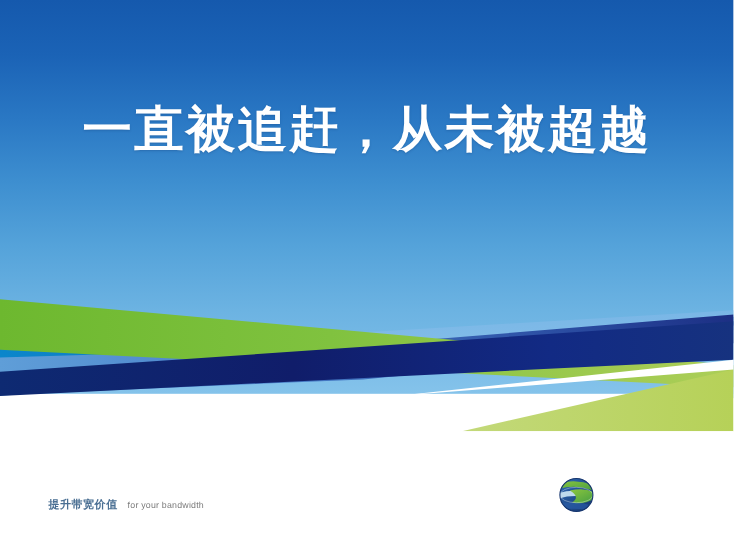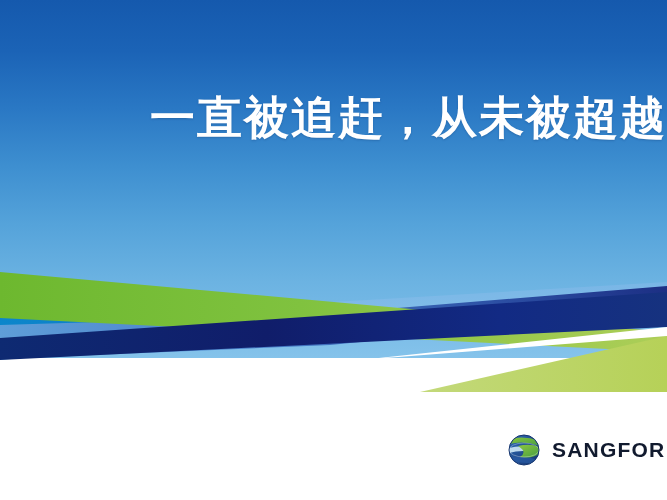--- a/index.html
+++ b/index.html
@@ -41,21 +41,21 @@
     top: 0;
     width: 667px;
     height: 500px;
   }
   
   .title-block {
     position: absolute;
     left: 0;
     top: 92px;
     width: 667px;
-    text-align: right;
+    text-align: center;
   }
   .main-title {
     font-family: "Liberation Serif", "DejaVu Serif", serif;
     font-size: 45px;
     font-weight: bold;
     color: #ffffff;
     letter-spacing: 2px;
     line-height: 1.18;
     margin: 0;
     text-shadow: 0 1px 2px rgba(10,45,95,0.25);
@@ -172,20 +172,24 @@
 
     <path d="M667,327 L360,360 L667,336 Z" fill="#ffffff"></path>
     <rect x="0" y="392" width="667" height="108" fill="#ffffff"></rect>
   </svg>
 
   <div class="title-block">
     <h1 class="main-title">一直被追赶，从未被超越</h1>
   </div>
 
 
+  <div class="tagline">
+    <span class="tagline-cn">提升带宽价值</span>
+    <span class="tagline-en">for your bandwidth</span>
+  </div>
 
   <div class="logo">
     <svg class="logo-globe" viewBox="0 0 40 40">
       <defs>
         <linearGradient id="globeBlue" x1="0" y1="0" x2="1" y2="1">
           <stop offset="0%" stop-color="#2f6bb5"></stop>
           <stop offset="100%" stop-color="#16356e"></stop>
         </linearGradient>
         <linearGradient id="globeGreen" x1="0" y1="0" x2="1" y2="1">
           <stop offset="0%" stop-color="#8cc63f"></stop>
@@ -198,16 +202,15 @@
       <circle cx="20" cy="20" r="15" fill="url(#globeBlue)"></circle>
       <g clip-path="url(#globeClip)">
         <path d="M2,10 Q20,4 38,12 L38,17 Q20,9 2,15 Z" fill="url(#globeGreen)"></path>
         <path d="M2,19 Q18,13 38,20 L38,24 Q18,18 2,24 Z" fill="#cfe8f5" opacity="0.9"></path>
         <path d="M14,16 Q30,12 40,20 Q30,30 16,27 Q24,22 14,16 Z" fill="url(#globeGreen)"></path>
         <path d="M2,29 Q20,24 38,31 L38,36 Q20,30 2,34 Z" fill="#2a5ca8" opacity="0.65"></path>
         <ellipse cx="20" cy="20" rx="15" ry="7" fill="none" stroke="#ffffff" stroke-width="0.7" opacity="0.45"></ellipse>
       </g>
       <circle cx="20" cy="20" r="15" fill="none" stroke="#16356e" stroke-width="1"></circle>
     </svg>
-    <span class="logo-word">SANGFOR</span>
   </div>
 
 </div>
 
 </body></html>

